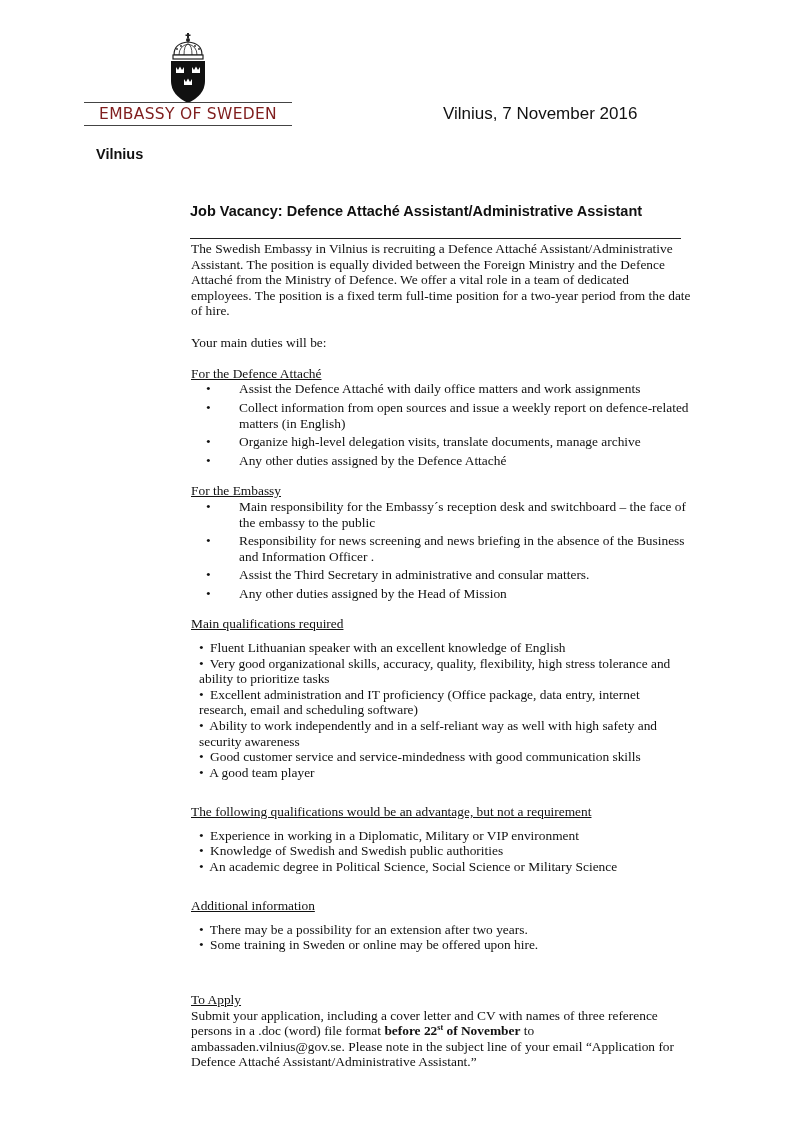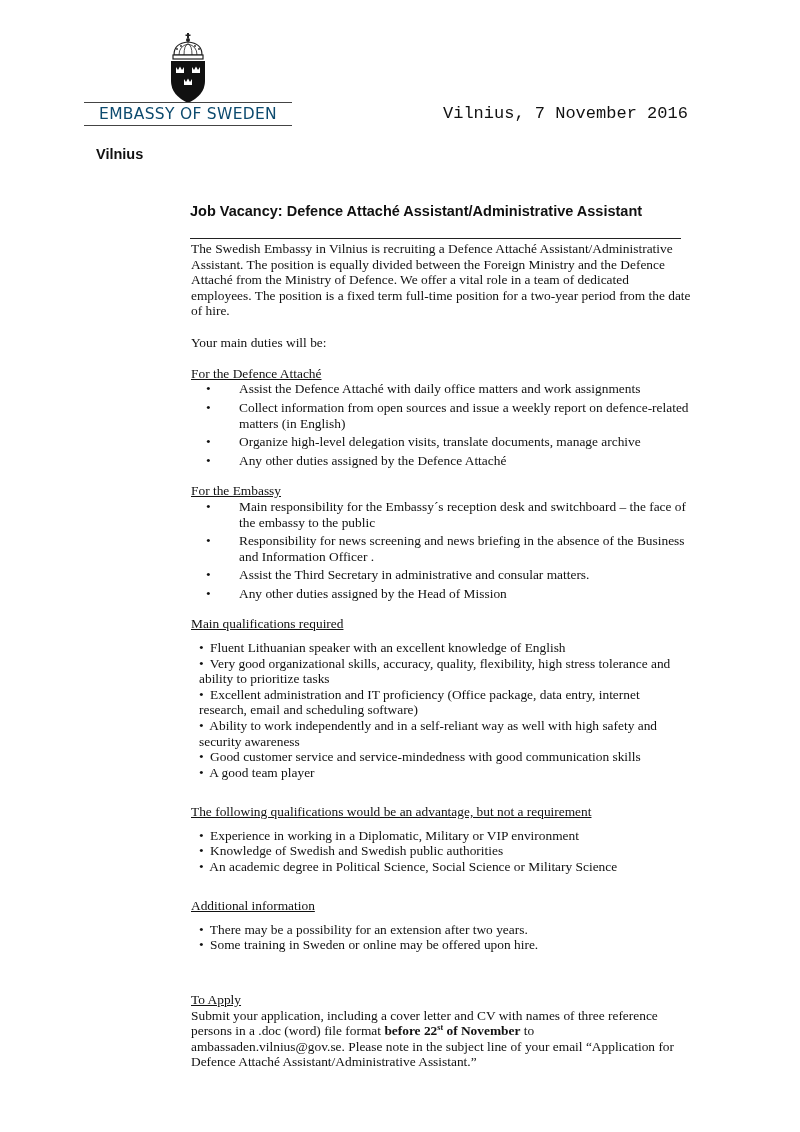--- a/index.html
+++ b/index.html
@@ -40,29 +40,29 @@
   .logo .rule.bottom { top: 92px; }
   .logo .wordmark {
     position: absolute;
     left: 0;
     top: 71px;
     width: 208px;
     text-align: center;
     font-family: "DejaVu Sans", "Liberation Sans", sans-serif;
     font-size: 15.5px;
     letter-spacing: 0.3px;
-    color: #0c4a6e;
+    color: #7f1d1d;
     white-space: nowrap;
     line-height: 20px;
   }
   .date-line {
     position: absolute;
     left: 443px;
     top: 104px;
-    font-family: Liberation Mono, monospace;
+    font-family: Liberation Sans, sans-serif;
     font-size: 17px;
     color: #111;
     white-space: nowrap;
   }
   .city {
     position: absolute;
     left: 96px;
     top: 146px;
     font-family: "Liberation Sans", "DejaVu Sans", sans-serif;
     font-weight: bold;

